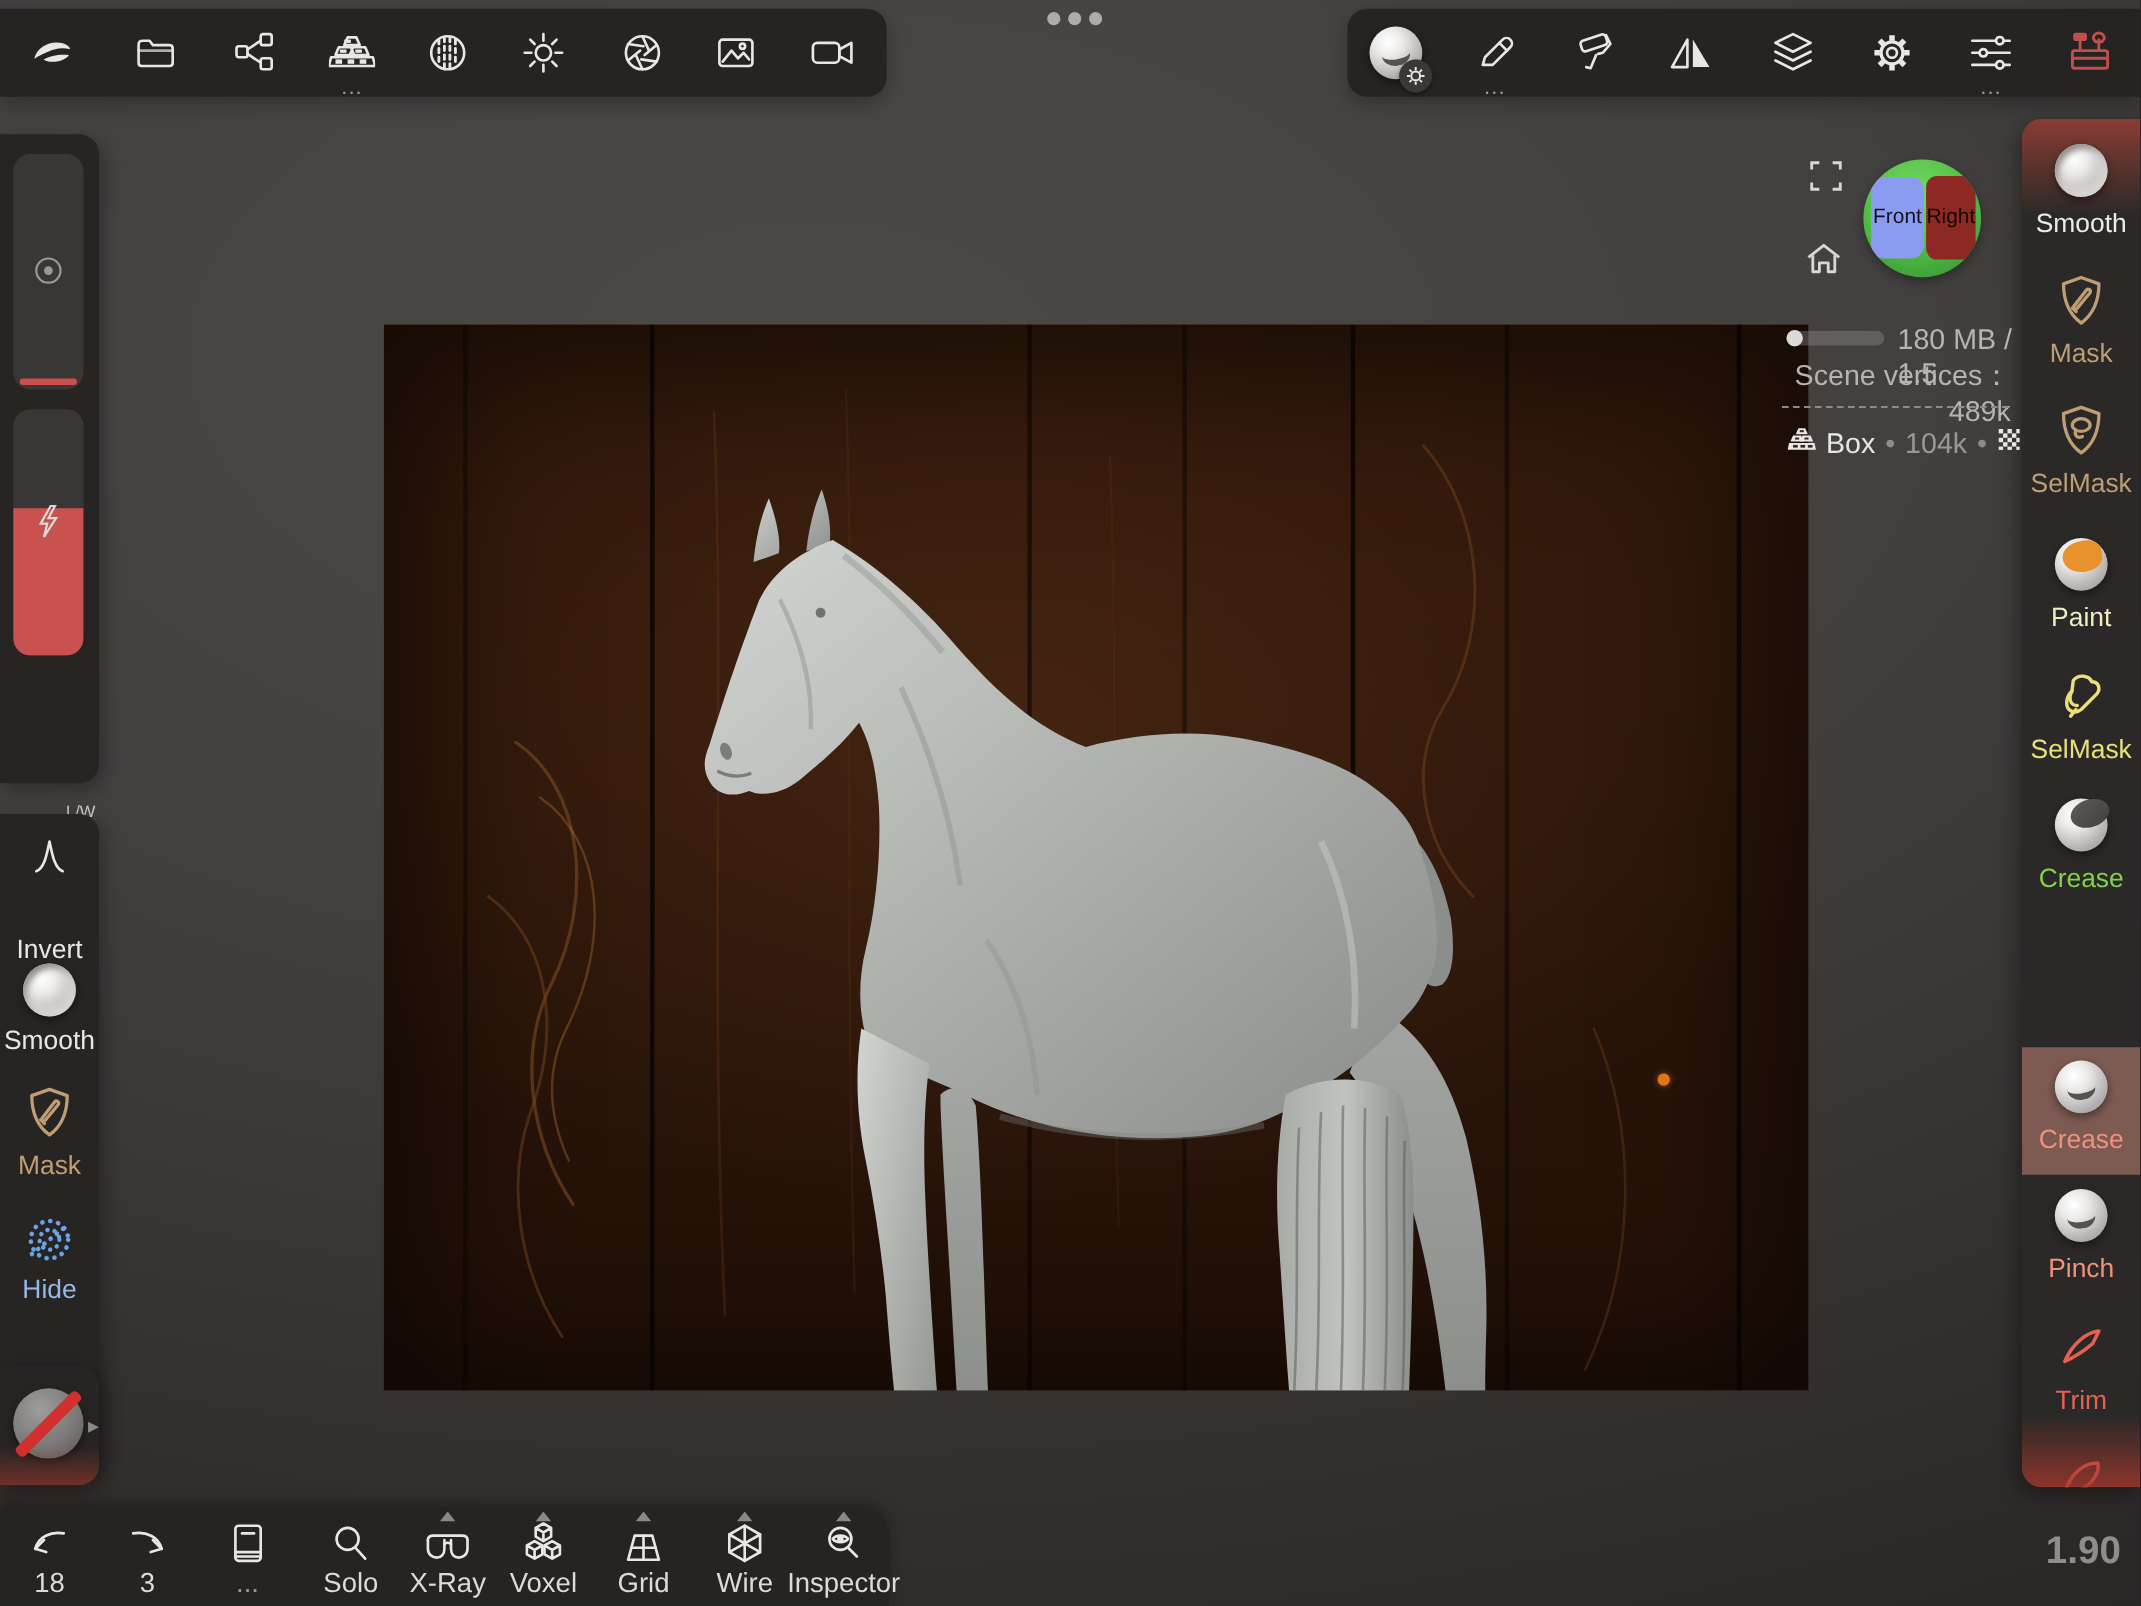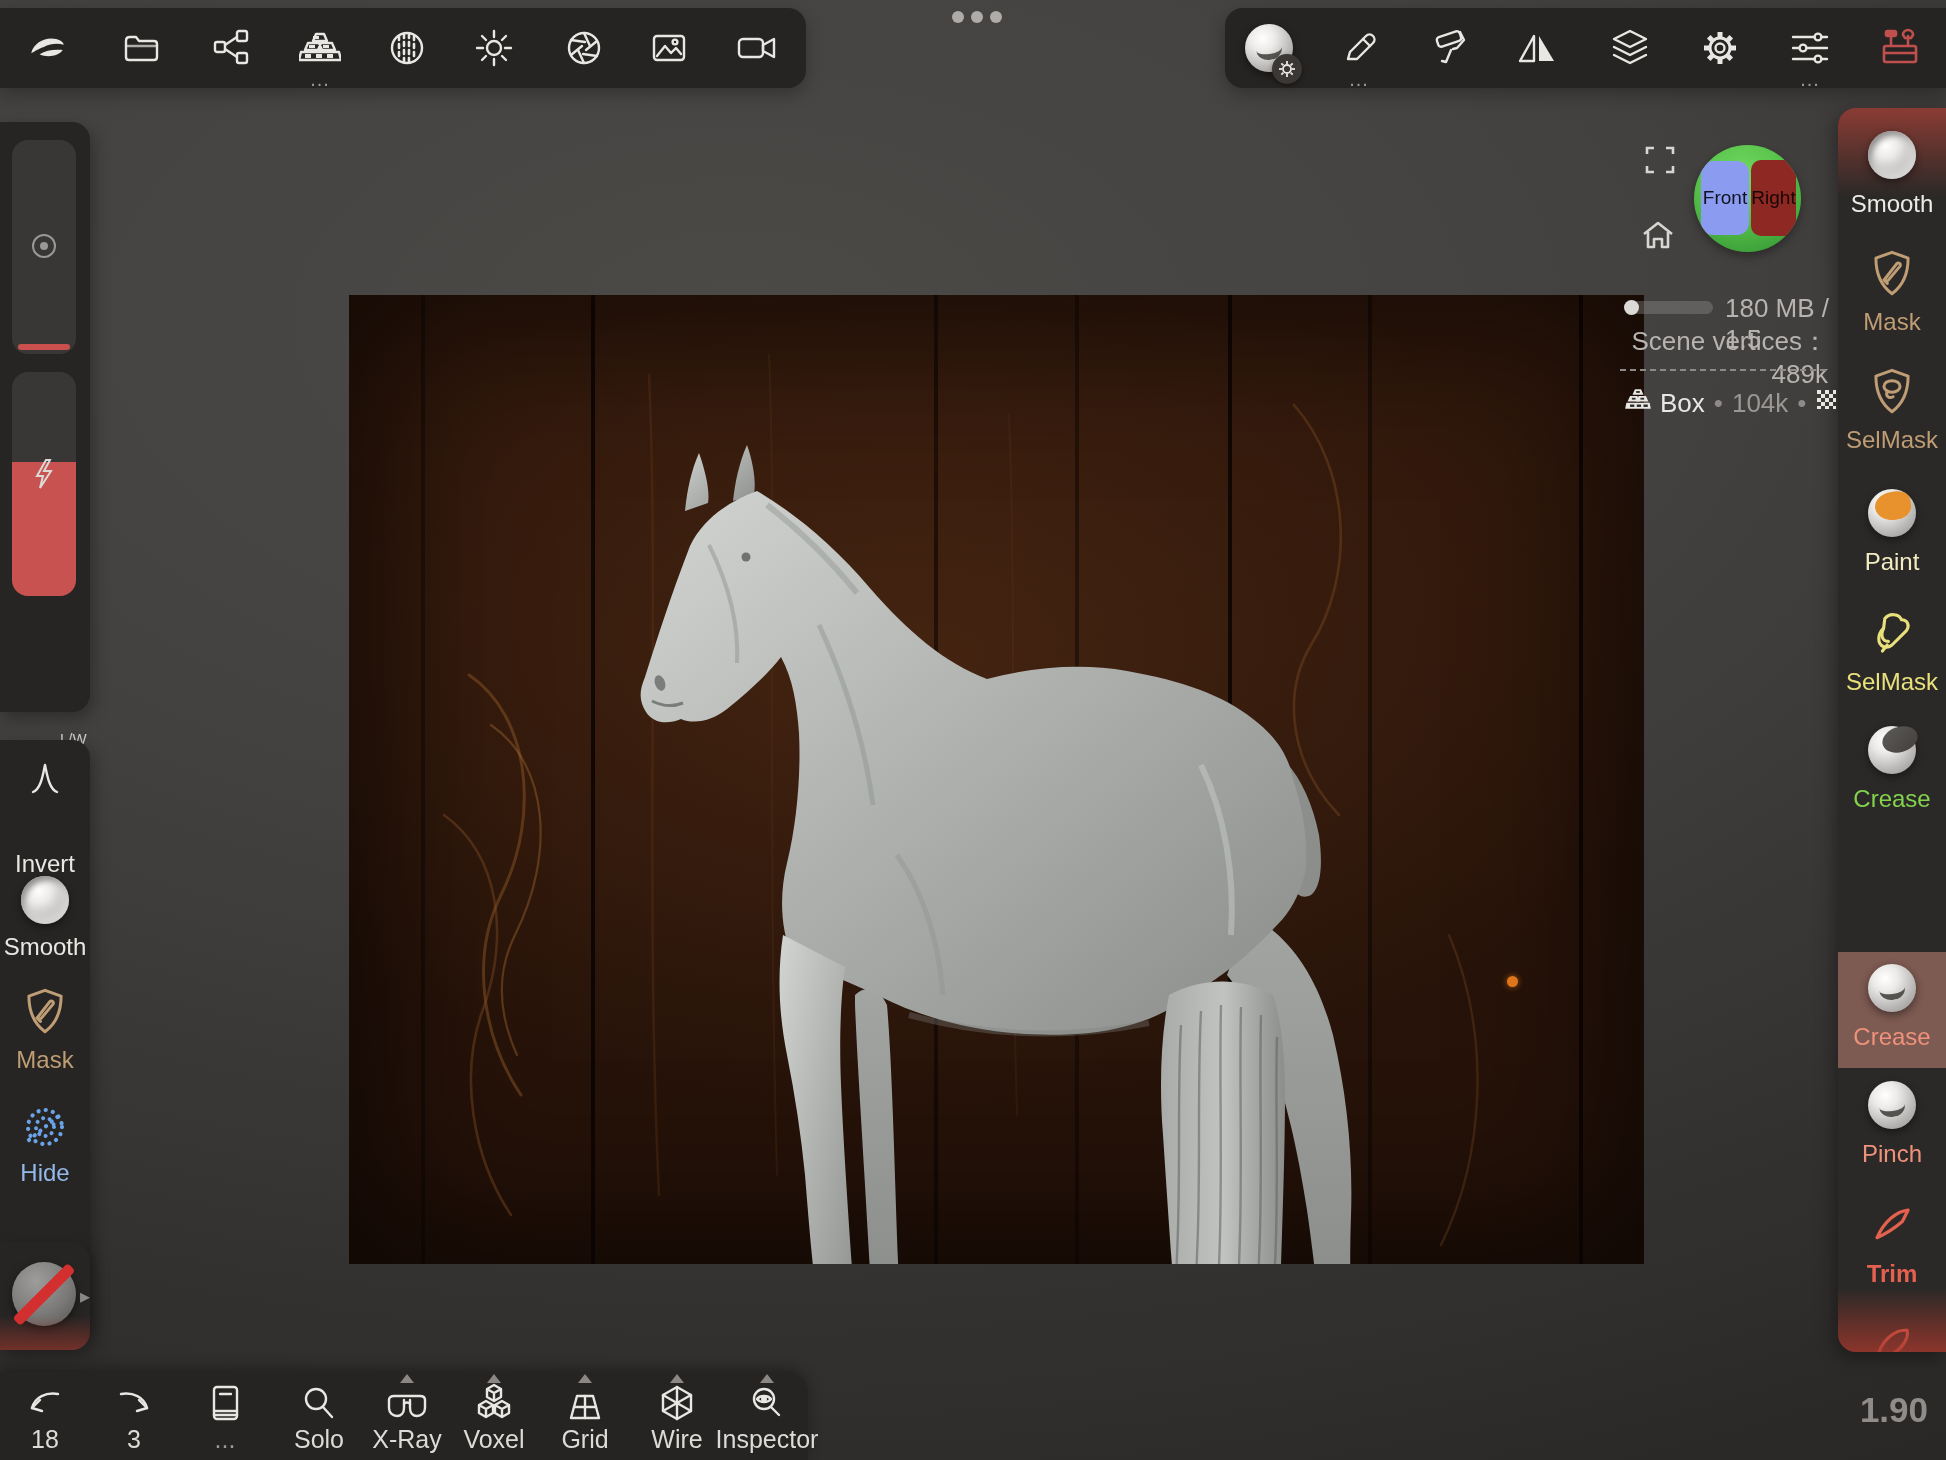--- a/index.html
+++ b/index.html
@@ -558,21 +558,21 @@
       <span class="blabel" style="color: rgb(239, 146, 123);">Pinch</span>
     </div>
     <div class="brush" style="top:1084px">
       <span class="bicon">
         <svg width="46" height="46" viewBox="0 0 40 40">
             <g stroke="#e4614f" stroke-width="2.8" fill="none" stroke-linecap="round" stroke-linejoin="round">
           <path d="M7,31 C13,17 24,8 34,7 L29,17 C22,23 14,28 7,31 Z"></path>
             </g>
         </svg>
       </span>
-      <span class="blabel" style="color: rgb(228, 97, 79); font-weight: bold;">Trim</span>
+      <span class="blabel" style="color: rgb(228, 97, 79);">Trim</span>
     </div>
     <div class="brush" style="top:1202px">
       <span class="bicon">
         <svg width="46" height="46" viewBox="0 0 40 40">
             <g stroke="#e4614f" stroke-width="2.8" fill="none" stroke-linecap="round">
           <path d="M8,30 C12,16 24,8 33,9 C35,16 28,27 17,31"></path>
             </g>
         </svg>
       </span>
     </div>

